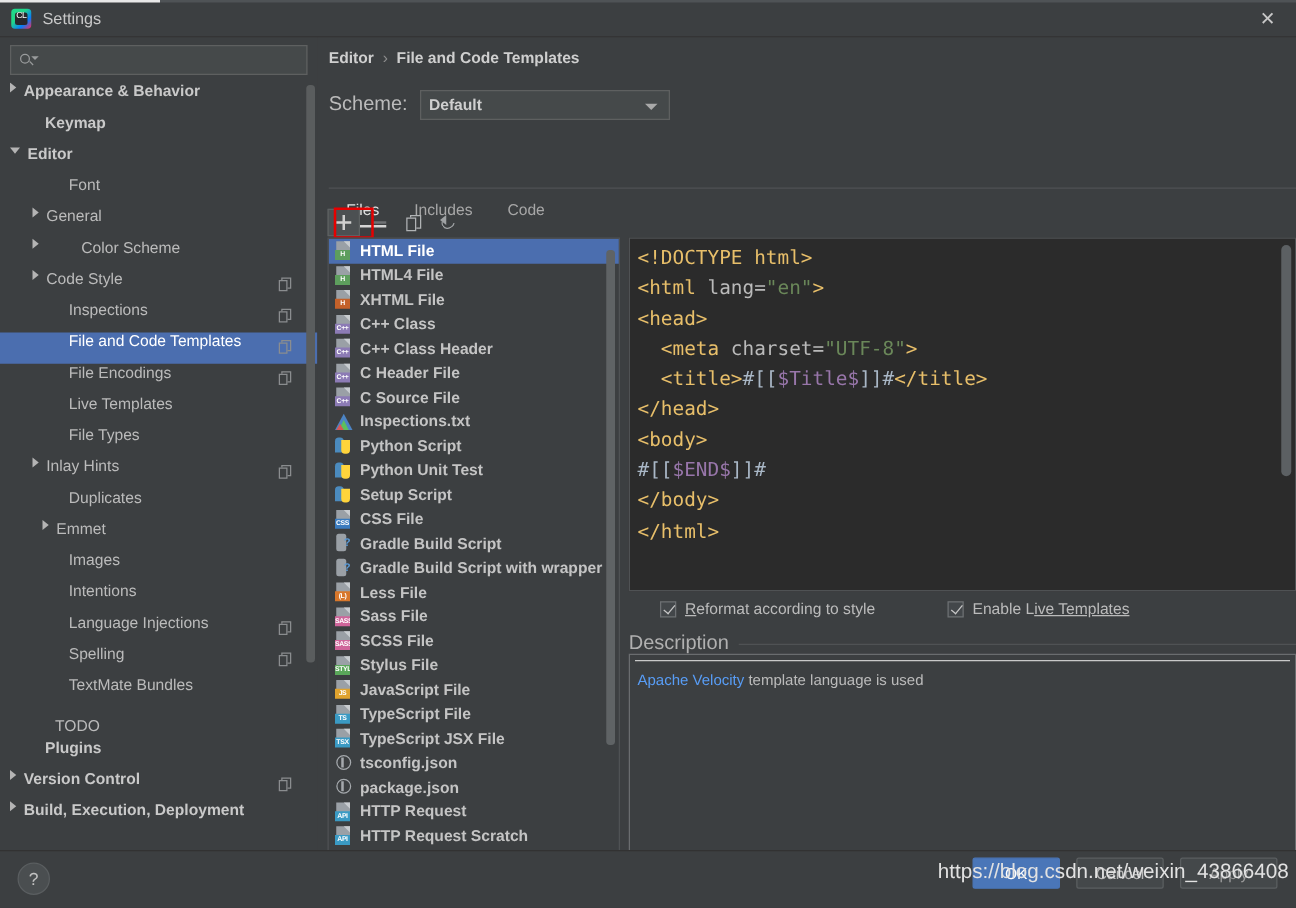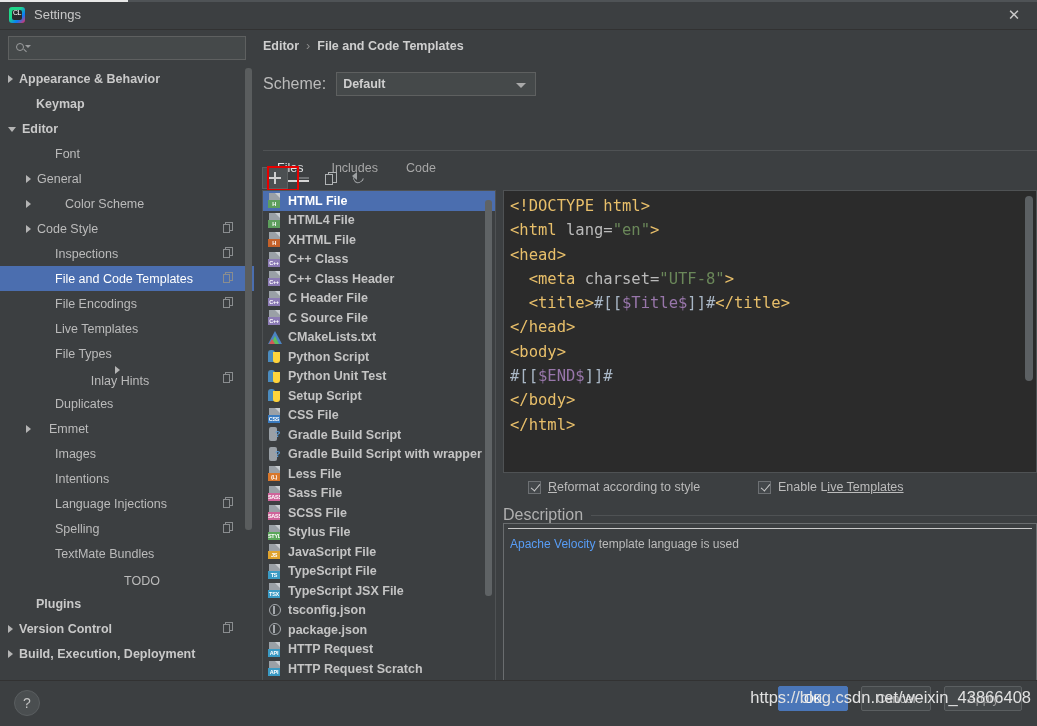--- a/index.html
+++ b/index.html
@@ -76,21 +76,21 @@
     flex: 1; background: transparent; border: none; outline: none;
     color: #bbbbbb; font-family: "Liberation Sans", sans-serif; font-size: 12px;
     padding-left: 4px;
   }
 
   #tree {
     position: absolute; left: 0; top: 36px; width: 254px; height: 614px;
     overflow: hidden;
   }
   .tree-row {
-    height: 25px; display: flex; align-items: center; position: relative;
+    height: 25px; display: flex; align-items: flex-start; position: relative;
     padding-right: 14px; cursor: default;
   }
   .tree-row.selected { background: #4b6eaf; }
   .tree-row .twisty {
     width: 0; height: 0; flex: 0 0 auto; margin-right: 6px;
   }
   .tree-row .twisty.closed {
     border-left: 5px solid #b4b4b4; border-top: 4px solid transparent;
     border-bottom: 4px solid transparent;
   }
@@ -468,33 +468,33 @@
           </span>
         </div>
         <div class="tree-row" style="padding-left: 44px;">
           <span class="twisty none"></span>
           <span class="lbl">Live Templates</span>
         </div>
         <div class="tree-row" style="padding-left: 44px;">
           <span class="twisty none"></span>
           <span class="lbl">File Types</span>
         </div>
-        <div class="tree-row" style=" flex-direction: column;">
+        <div class="tree-row" style="padding-left: 26px;">
           <span class="twisty closed"></span>
           <span class="lbl">Inlay Hints</span>
           <span class="copy-badge">
             <span class="b1"></span>
             <span class="b2"></span>
           </span>
         </div>
         <div class="tree-row" style="padding-left: 44px;">
           <span class="twisty none"></span>
           <span class="lbl">Duplicates</span>
         </div>
-        <div class="tree-row" style="padding-left: 26px; gap: 12px;">
+        <div class="tree-row" style="padding-left: 34px;">
           <span class="twisty closed"></span>
           <span class="lbl">Emmet</span>
         </div>
         <div class="tree-row" style="padding-left: 44px;">
           <span class="twisty none"></span>
           <span class="lbl">Images</span>
         </div>
         <div class="tree-row" style="padding-left: 44px;">
           <span class="twisty none"></span>
           <span class="lbl">Intentions</span>
@@ -648,21 +648,21 @@
             <span class="badge" style="background:#8c7bb5">C++</span>
           </span>
           <span class="fname">C Source File</span>
         </div>
         <div class="file-row">
           <span class="ficon cmake">
             <span class="tri"></span>
             <span class="tri2"></span>
             <span class="tri3"></span>
           </span>
-          <span class="fname">CMakeLists.txt</span>
+          <span class="fname">Inspections.txt</span>
         </div>
         <div class="file-row">
           <span class="ficon pyicon">
             <span class="pyb"></span>
             <span class="pyy"></span>
           </span>
           <span class="fname">Python Script</span>
         </div>
         <div class="file-row">
           <span class="ficon pyicon">

